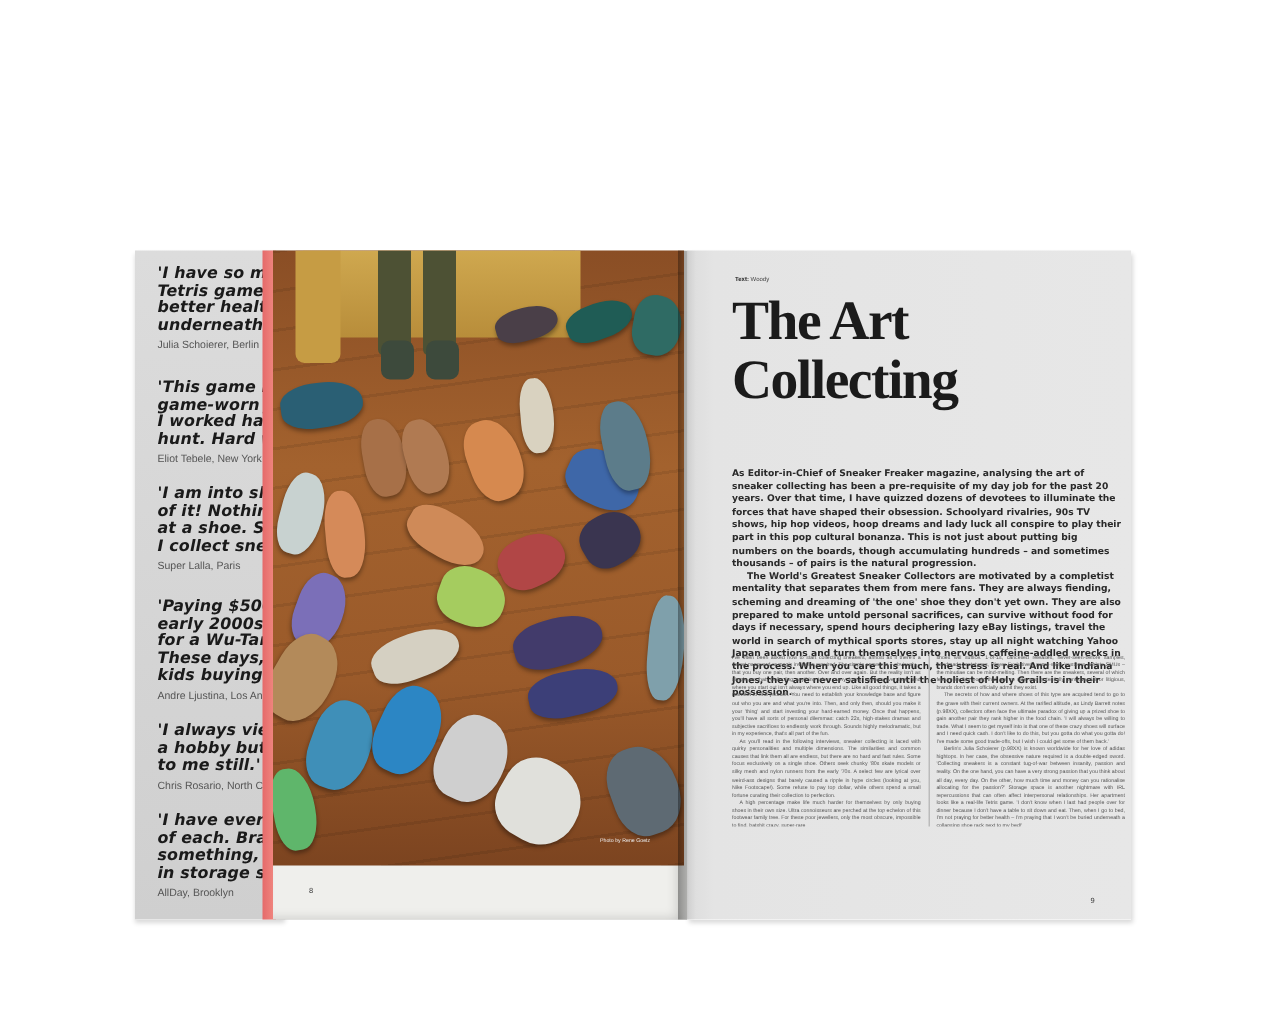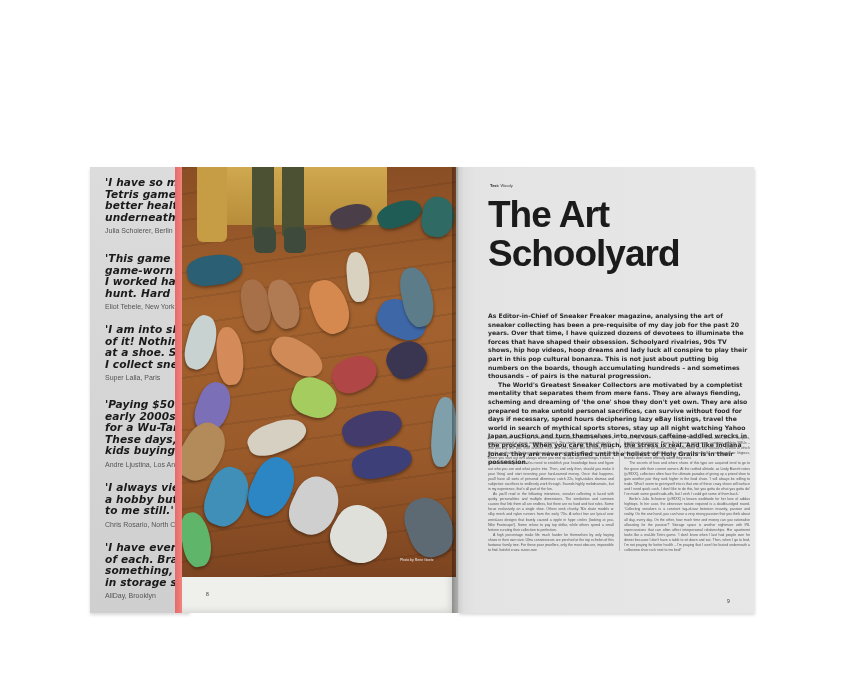--- a/index.html
+++ b/index.html
@@ -61,21 +61,21 @@
     background: linear-gradient(90deg, #dcdcdc 0%, #e4e4e4 6%, #e7e7e7 100%);
     box-shadow: 1px 2px 3px rgba(0,0,0,0.15);
   }
   .byline { position: absolute; left: 32px; top: 16px; font-size: 4px; color: #444; white-space: nowrap; }
   .byline b { font-weight: bold; color: #222; }
   .headline {
     position: absolute; left: 30px; top: 28px; width: 260px;
     font-family: "Liberation Sans", sans-serif; font-weight: bold; font-size: 37px; line-height: 39px;
     color: #1b1b1b; letter-spacing: -1px;
   }
-  .headline div { white-space: nowrap; }
+  .headline div { white-space: nowrap; font-family: Liberation Serif, serif; }
   .intro {
     position: absolute; left: 30px; top: 145px; width: 262px;
     font-family: "DejaVu Sans", sans-serif; font-weight: bold; font-size: 6.1px; line-height: 8.6px; color: #2a2a2a;
     text-align: left;
   }
   .intro p { margin: 0; }
   .intro p + p { text-indent: 10px; }
   .body-cols {
     position: absolute; left: 30px; top: 269px; width: 262px; height: 115px;
     display: flex; gap: 10px;
@@ -183,21 +183,21 @@
     <div class="folio-left">8</div>
   </div>
 
   <div class="article-page">
     <div class="byline">
       <b>Text:</b>
       <span>Woody</span>
     </div>
     <div class="headline">
       <div>The Art</div>
-      <div>Schoolyard</div>
+      <div>Collecting</div>
     </div>
     <div class="intro">
       <p>As Editor-in-Chief of Sneaker Freaker magazine, analysing the art of sneaker collecting has been a pre-requisite of my day job for the past 20 years. Over that time, I have quizzed dozens of devotees to illuminate the forces that have shaped their obsession. Schoolyard rivalries, 90s TV shows, hip hop videos, hoop dreams and lady luck all conspire to play their part in this pop cultural bonanza. This is not just about putting big numbers on the boards, though accumulating hundreds – and sometimes thousands – of pairs is the natural progression.</p>
       <p>The World's Greatest Sneaker Collectors are motivated by a completist mentality that separates them from mere fans. They are always fiending, scheming and dreaming of 'the one' shoe they don't yet own. They are also prepared to make untold personal sacrifices, can survive without food for days if necessary, spend hours deciphering lazy eBay listings, travel the world in search of mythical sports stores, stay up all night watching Yahoo Japan auctions and turn themselves into nervous caffeine-addled wrecks in the process. When you care this much, the stress is real. And like Indiana Jones, they are never satisfied until the holiest of Holy Grails is in their possession.</p>
     </div>
     <div class="body-cols">
       <div class="body-col">
         <p>I've often been asked how to start collecting sneakers, almost as if there's a secret password or magic invitation required. The simple answer is – obviously – that you buy one pair, then another. Over and over again. But the reality isn't as simple as that. Collecting anything takes many forms, evolves over time, and where you start out isn't always where you end up. Like all good things, it takes a moment to find yourself. You need to establish your knowledge base and figure out who you are and what you're into. Then, and only then, should you make it your 'thing' and start investing your hard-earned money. Once that happens, you'll have all sorts of personal dilemmas: catch 22s, high-stakes dramas and subjective sacrifices to endlessly work through. Sounds highly melodramatic, but in my experience, that's all part of the fun.</p>
         <p>As you'll read in the following interviews, sneaker collecting is laced with quirky personalities and multiple dimensions. The similarities and common causes that link them all are endless, but there are no hard and fast rules. Some focus exclusively on a single shoe. Others seek chunky '80s skate models or silky mesh and nylon runners from the early '70s. A select few are lyrical over weird-ass designs that barely caused a ripple in hype circles (looking at you, Nike Footscape!). Some refuse to pay top dollar, while others spend a small fortune curating their collection to perfection.</p>
         <p>A high percentage make life much harder for themselves by only buying shoes in their own size. Ultra connoisseurs are perched at the top echelon of this footwear family tree. For these poor jewellers, only the most obscure, impossible to find, batshit crazy, super-rare</p>

